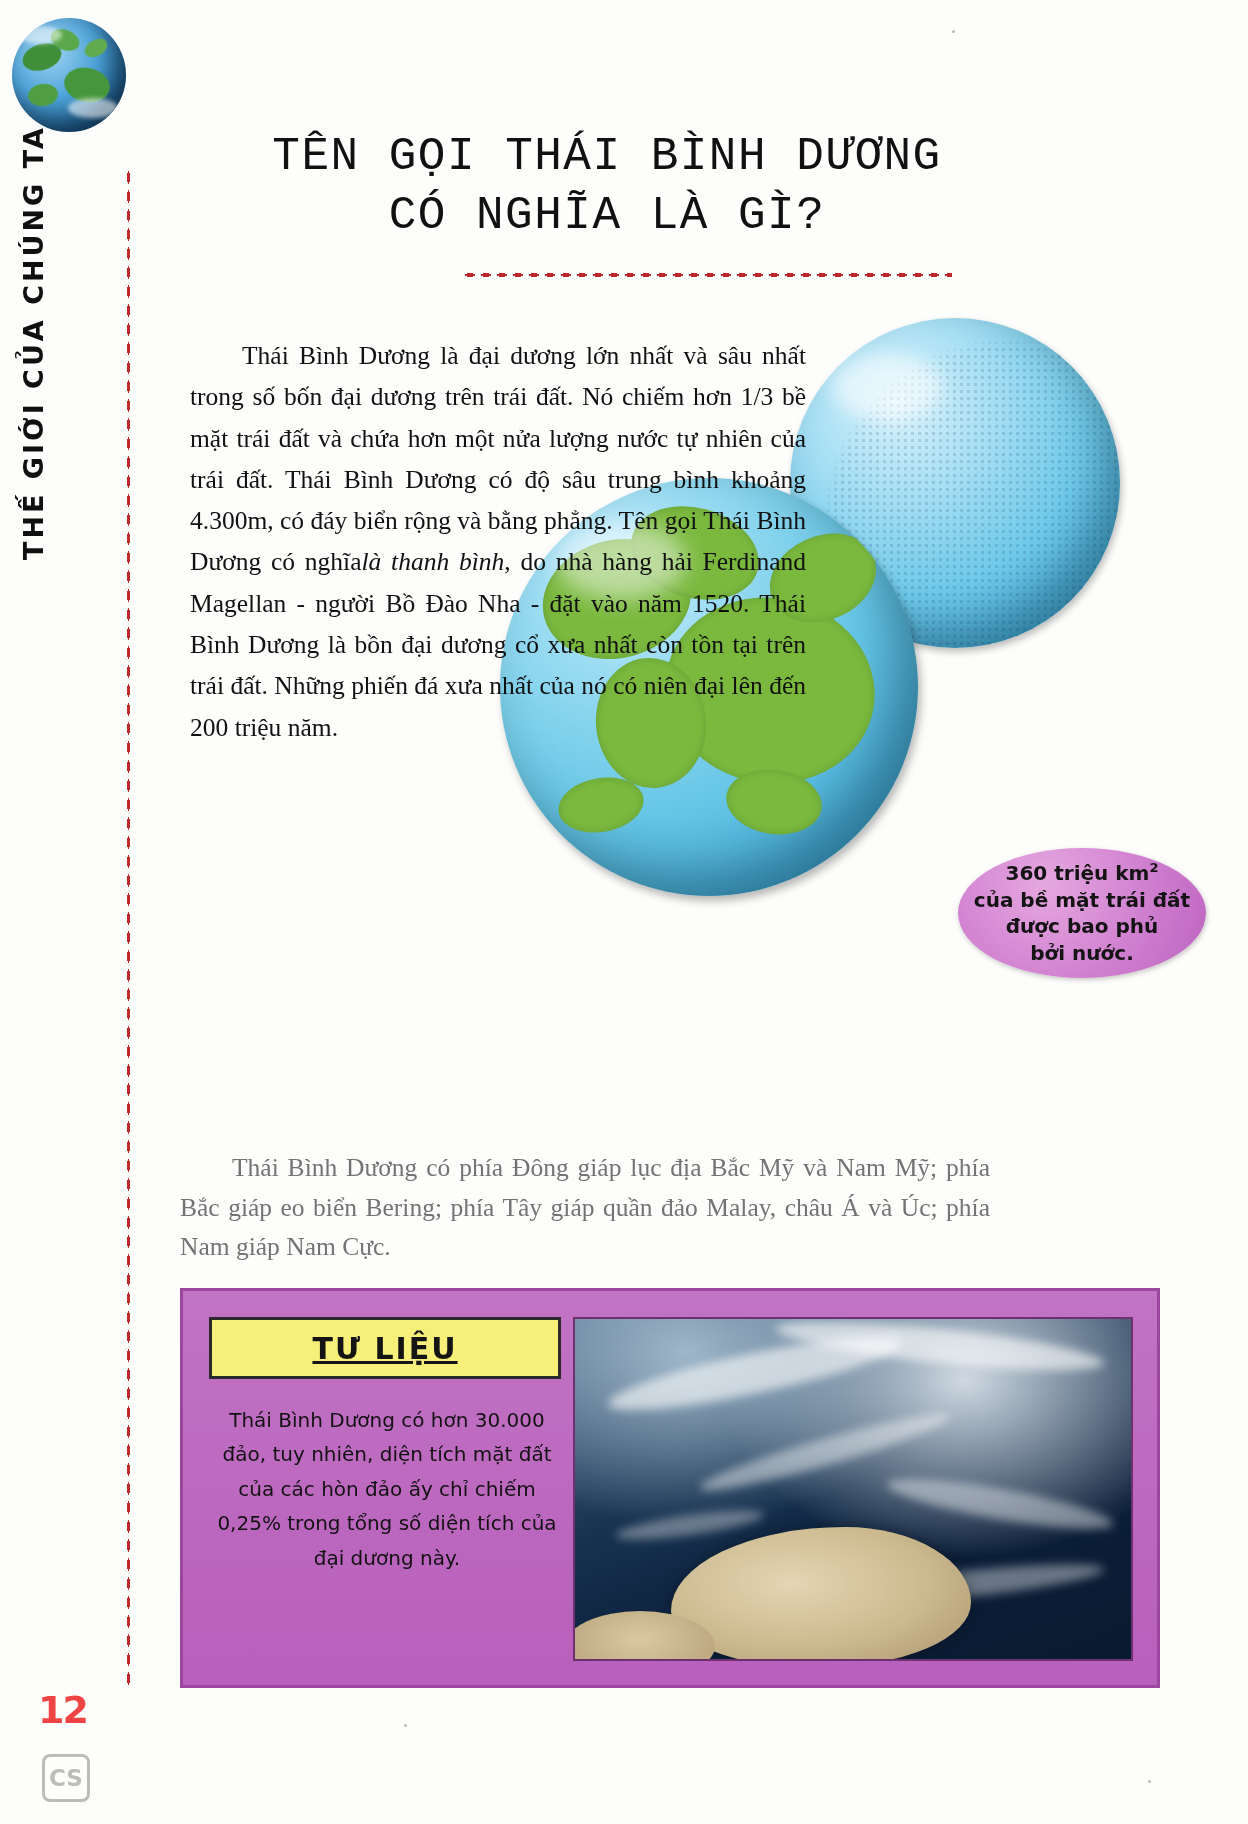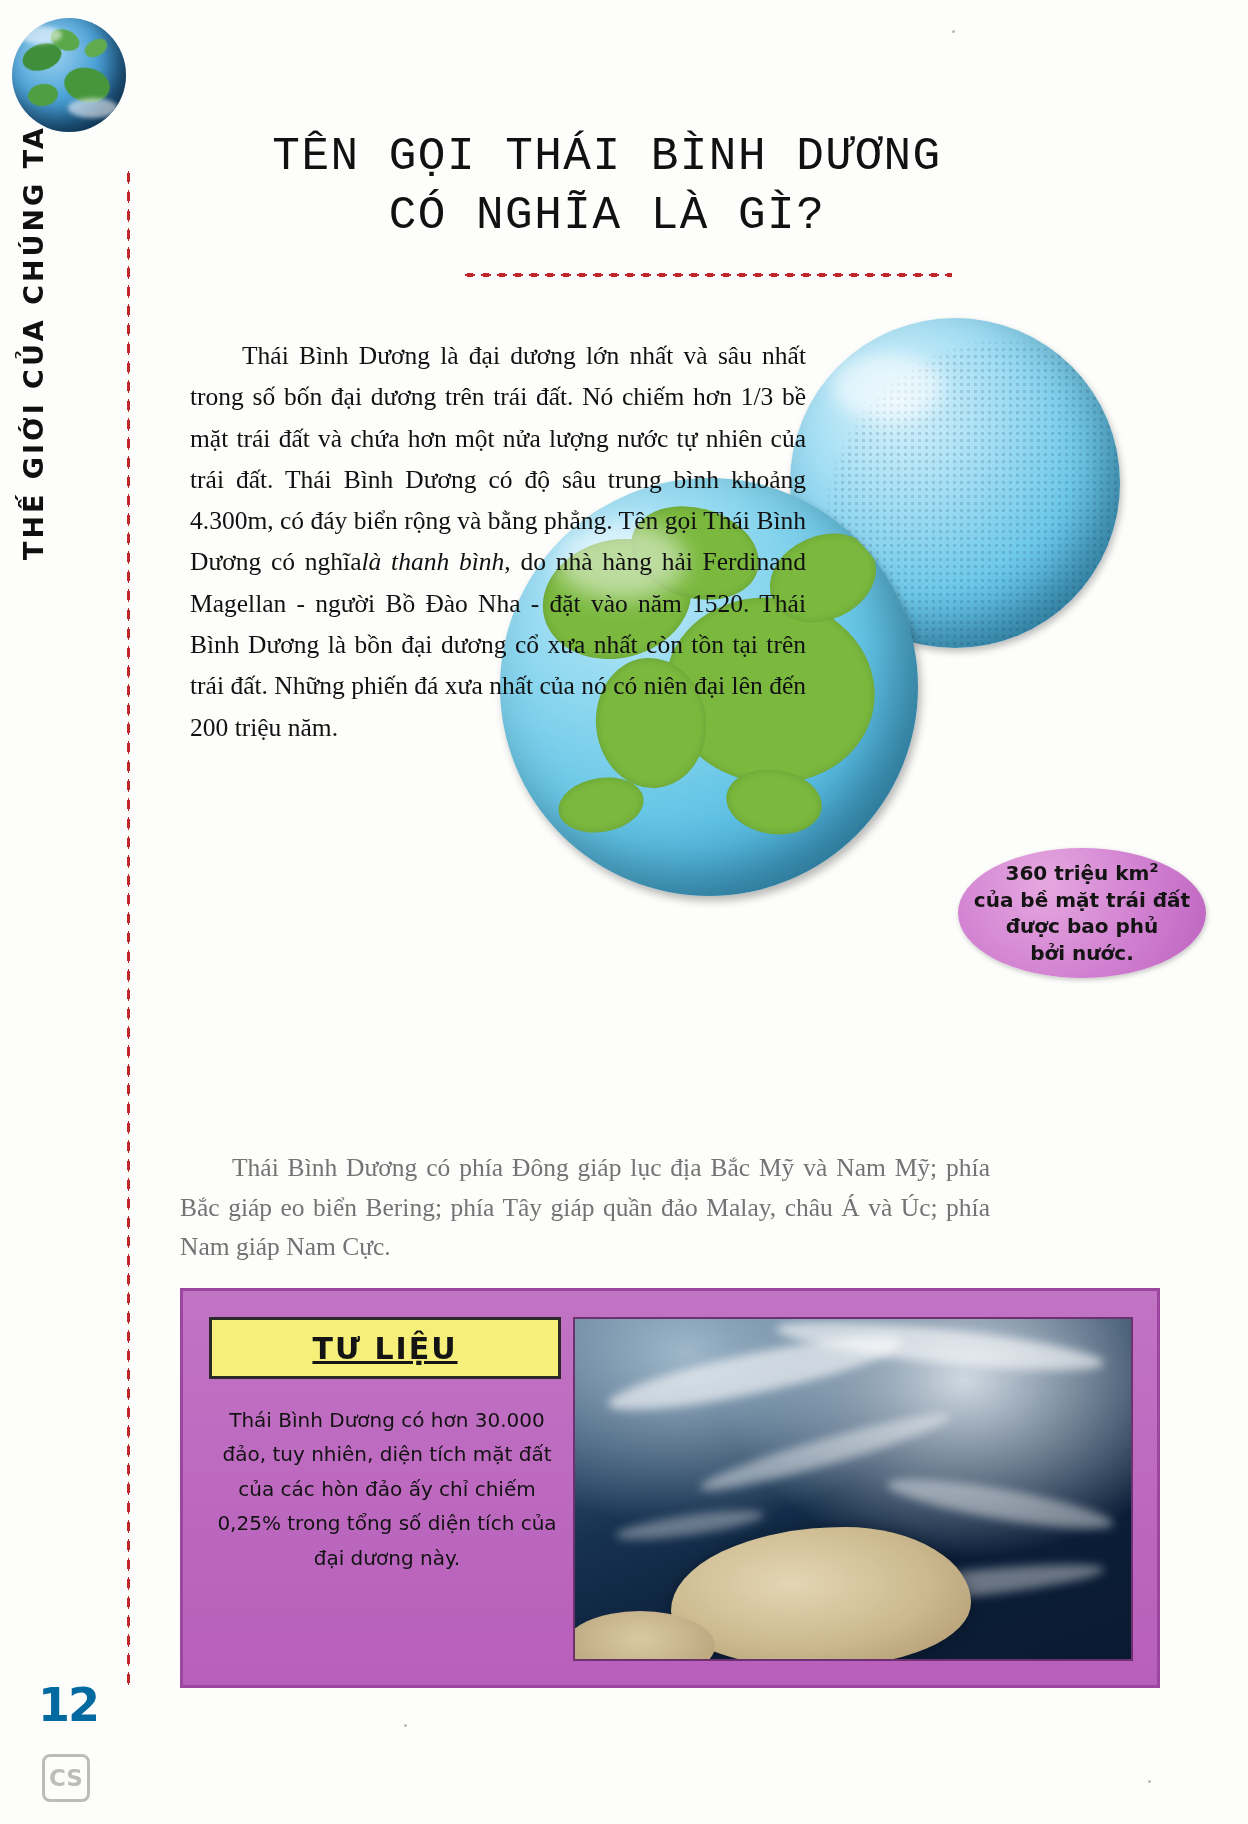--- a/index.html
+++ b/index.html
@@ -266,22 +266,22 @@
     background:radial-gradient(ellipse at 50% 40%, #d9c9a3 0%, #b39c73 100%);
     border-radius:50%;
   }
 
   
   .page-number {
     position:absolute;
     left:38px; bottom:92px;
     font-family:"DejaVu Sans", sans-serif;
     font-weight:bold;
-    font-size:46px;
-    color:#0369a1;
+    font-size:38px;
+    color:#ef4444;
     letter-spacing:-2px;
   }
 
   
   .watermark {
     position:absolute;
     left:42px; bottom:22px;
     display:flex; align-items:center; gap:0;
     opacity:.45;
   }

